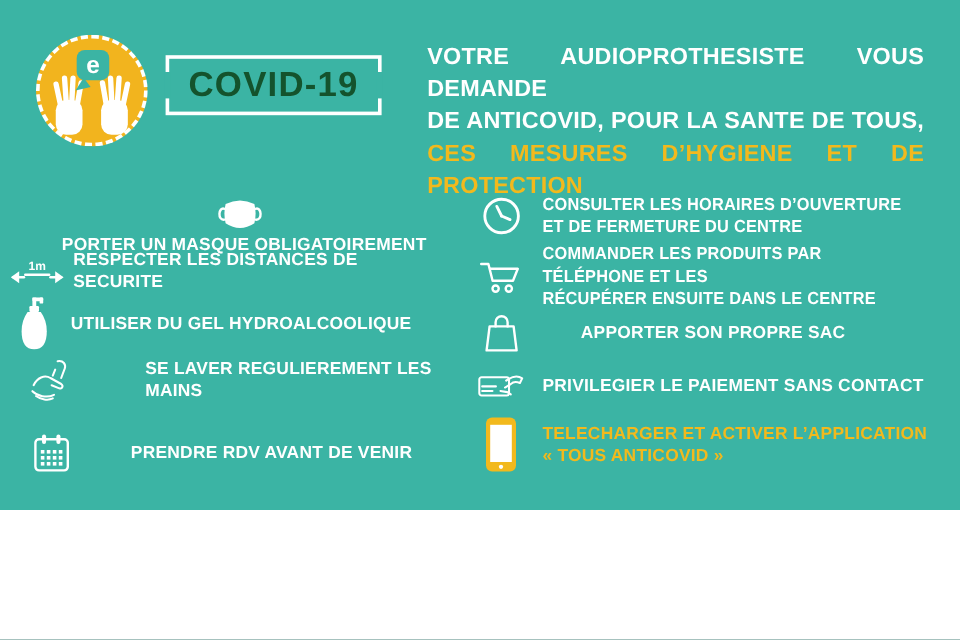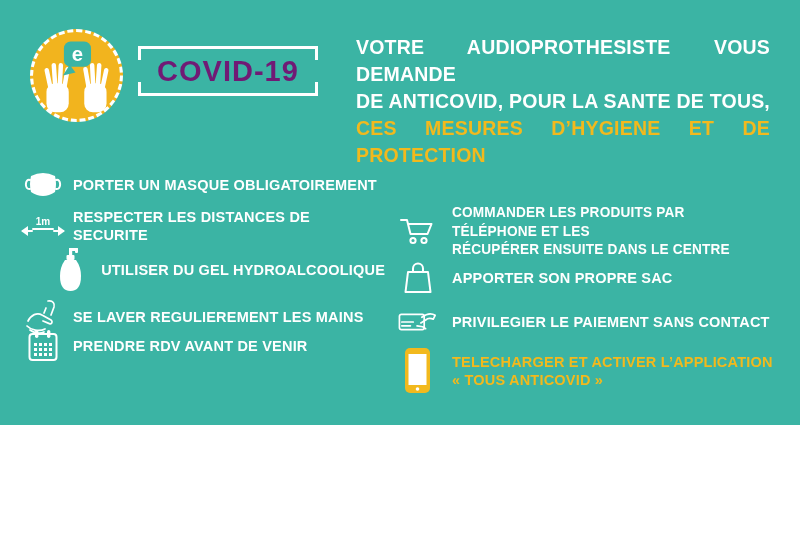--- a/index.html
+++ b/index.html
@@ -25,21 +25,21 @@
   .covid-box {
     position:absolute; left:138px; top:46px; width:180px; height:50px;
     border:3px solid #ffffff; display:flex; align-items:center; justify-content:center;
   }
   .covid-box::before, .covid-box::after {
     content:""; position:absolute; top:11px; bottom:11px; width:5px; background:#3BB4A4;
   }
   .covid-box::before { left:-4px; }
   .covid-box::after  { right:-4px; }
   .covid-label {
-    color:#701a75; font-size:29px; font-weight:800; letter-spacing:1px;
+    color:#14532d; font-size:29px; font-weight:800; letter-spacing:1px;
   }
 
   
   .headline { position:absolute; left:356px; top:34px; width:414px; }
   .headline-line {
     font-size:19.5px; font-weight:800; line-height:27px; letter-spacing:.2px;
     color:#ffffff; text-align:justify; text-align-last:justify; text-justify:inter-word;
   }
   .headline-line.accent { color:#F2B91D; }
 
@@ -52,29 +52,29 @@
   .col-right .icon-box { width:40px; }
   .row-label {
     color:#ffffff; font-size:14.5px; font-weight:800; letter-spacing:.2px;
     line-height:18.5px; white-space:pre-line;
   }
   .col-left  .row-label { margin-left:7px;  }
   .col-right .row-label { margin-left:14px; }
   .row.condensed .row-label { transform:scaleX(.94); transform-origin:left center; }
   .row .row-label.yellow-label { color:#F2B91D; }
 
-  .rowL1 { left:20px; top:163px; width:360px; }
-  .rowL2 { left:20px; top:204px; width:360px; }
-  .rowL3 { left:25px; top:248px; width:360px;justify-content:flex-end; }
-  .rowL4 { left:20px; top:295px; width:360px; }
-  .rowL5 { left:20px; top:324px; width:360px; }
+  .rowL1 { left:20px; top:163px; width:360px;flex-direction:column; }
+  .rowL2 { left:8px; top:204px; width:360px; }
+  .rowL3 { left:6px; top:248px; width:360px; }
+  .rowL4 { left:20px; top:295px; width:360px;gap:48px; }
+  .rowL5 { left:20px; top:356px; width:360px;gap:36px; }
 
   .rowR1 { left:398px; top:158px; width:396px; }
   .rowR2 { left:398px; top:209px; width:396px;align-items:center; }
-  .rowR3 { left:398px; top:256px; width:396px; }
+  .rowR3 { left:398px; top:256px; width:396px;gap:32px; }
   .rowR4 { left:398px; top:300px; width:396px; }
   .rowR5 { left:398px; top:349px; width:396px; }
 
   
   .footer-area { position:absolute; left:0; top:425px; width:800px; height:108px; background:#ffffff; }
 
   svg .st { fill:none; stroke:#fff; stroke-width:2; stroke-linecap:round; stroke-linejoin:round; }
 </style>
 </head>
 <body>
@@ -189,20 +189,31 @@
             <rect x="7" y="24" width="3" height="3"></rect>
               <rect x="12" y="24" width="3" height="3"></rect>
               <rect x="17" y="24" width="3" height="3"></rect>
               <rect x="22" y="24" width="3" height="3"></rect>
           </g>
         </svg>
       </span>
       <span class="row-label">PRENDRE RDV AVANT DE VENIR</span>
     </div>
 
+    <div class="row col-right rowR1 condensed">
+      <span class="icon-box">
+        <svg width="34" height="34" viewBox="0 0 34 34">
+          <circle class="st" style="stroke-width:2.4" cx="17" cy="17" r="14"></circle>
+          <line class="st" style="stroke-width:2.4" x1="17" y1="17" x2="13" y2="9"></line>
+          <line class="st" style="stroke-width:2.4" x1="17" y1="17" x2="24" y2="20"></line>
+        </svg>
+      </span>
+      <span class="row-label">CONSULTER LES HORAIRES D’OUVERTURE
+ET DE FERMETURE DU CENTRE</span>
+    </div>
 
     <div class="row col-right rowR2 condensed">
       <span class="icon-box">
         <svg width="38" height="32" viewBox="0 0 38 32">
           <path class="st" d="M2,5 h6 l3.5,14 h17 l4,-10 H10"></path>
           <circle class="st" cx="14" cy="25.5" r="2.6"></circle>
           <circle class="st" cx="25" cy="25.5" r="2.6"></circle>
         </svg>
       </span>
       <span class="row-label">COMMANDER LES PRODUITS PAR TÉLÉPHONE ET LES

